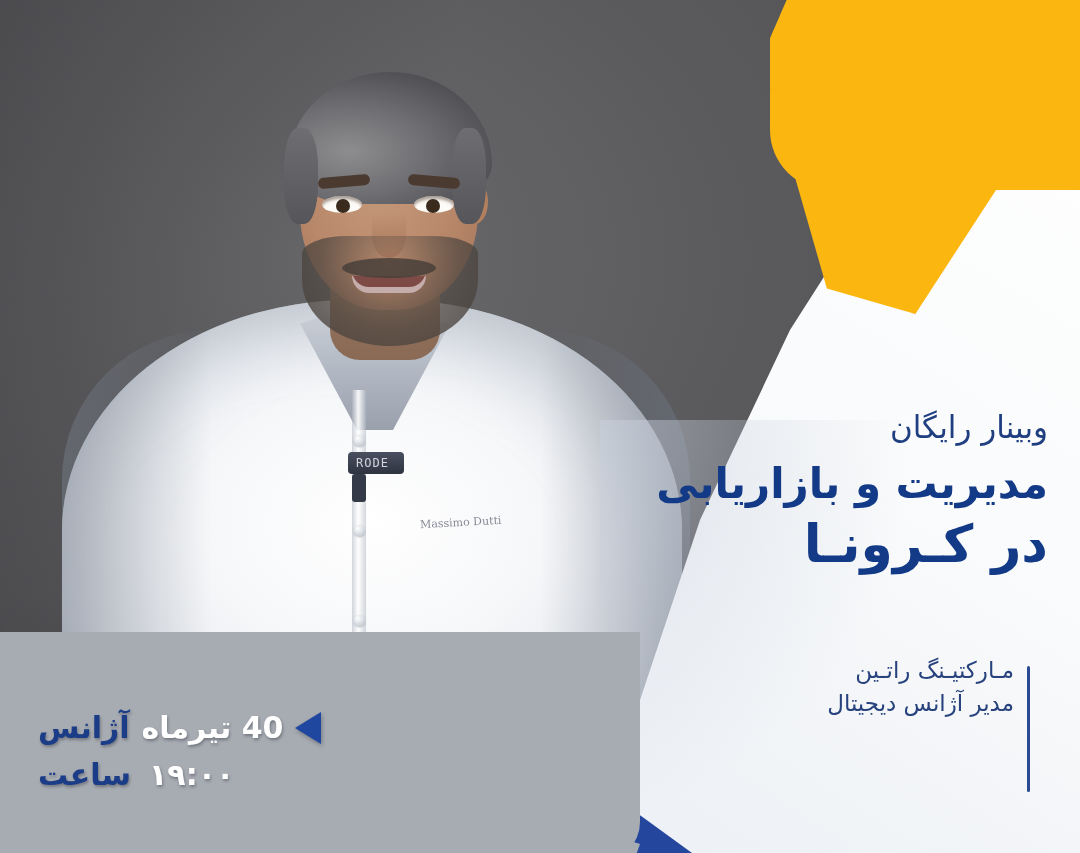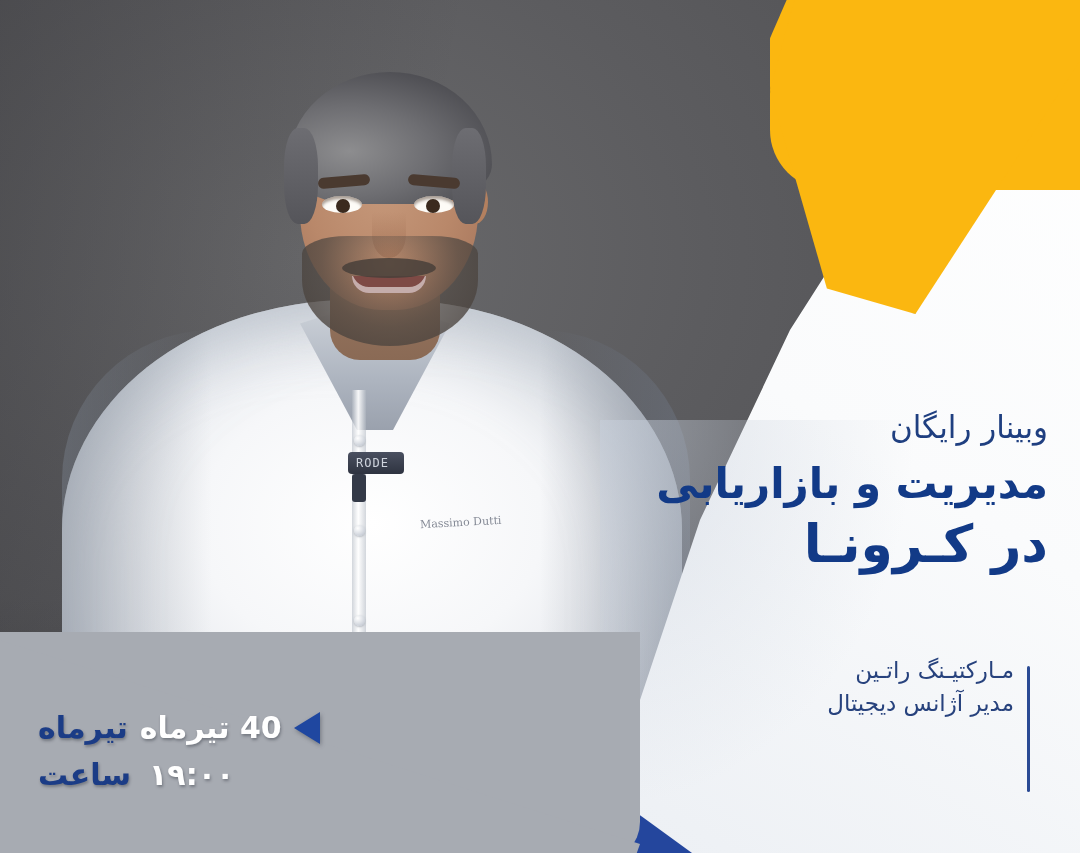--- a/index.html
+++ b/index.html
@@ -381,21 +381,21 @@
   </div>
 
   <div class="speaker-rule"></div>
   <div class="speaker-block">
     <p class="speaker-role">مـارکتیـنگ راتـین</p>
     <p class="speaker-role">مدیر آژانس دیجیتال</p>
   </div>
 
   <div class="date-block">
     <div class="date-row">
-      <span class="date-line dt-blue">تیرماه</span>
+      <span class="date-line dt-blue">آژانس</span>
       <span class="date-line dt-white">40 تیرماه</span>
       <span class="play-tri"></span>
     </div>
     <div class="time-row">
       <span class="date-line dt-blue">ساعت</span>
       <span class="date-line dt-white">۱۹:۰۰</span>
     </div>
   </div>
 
 </div>

